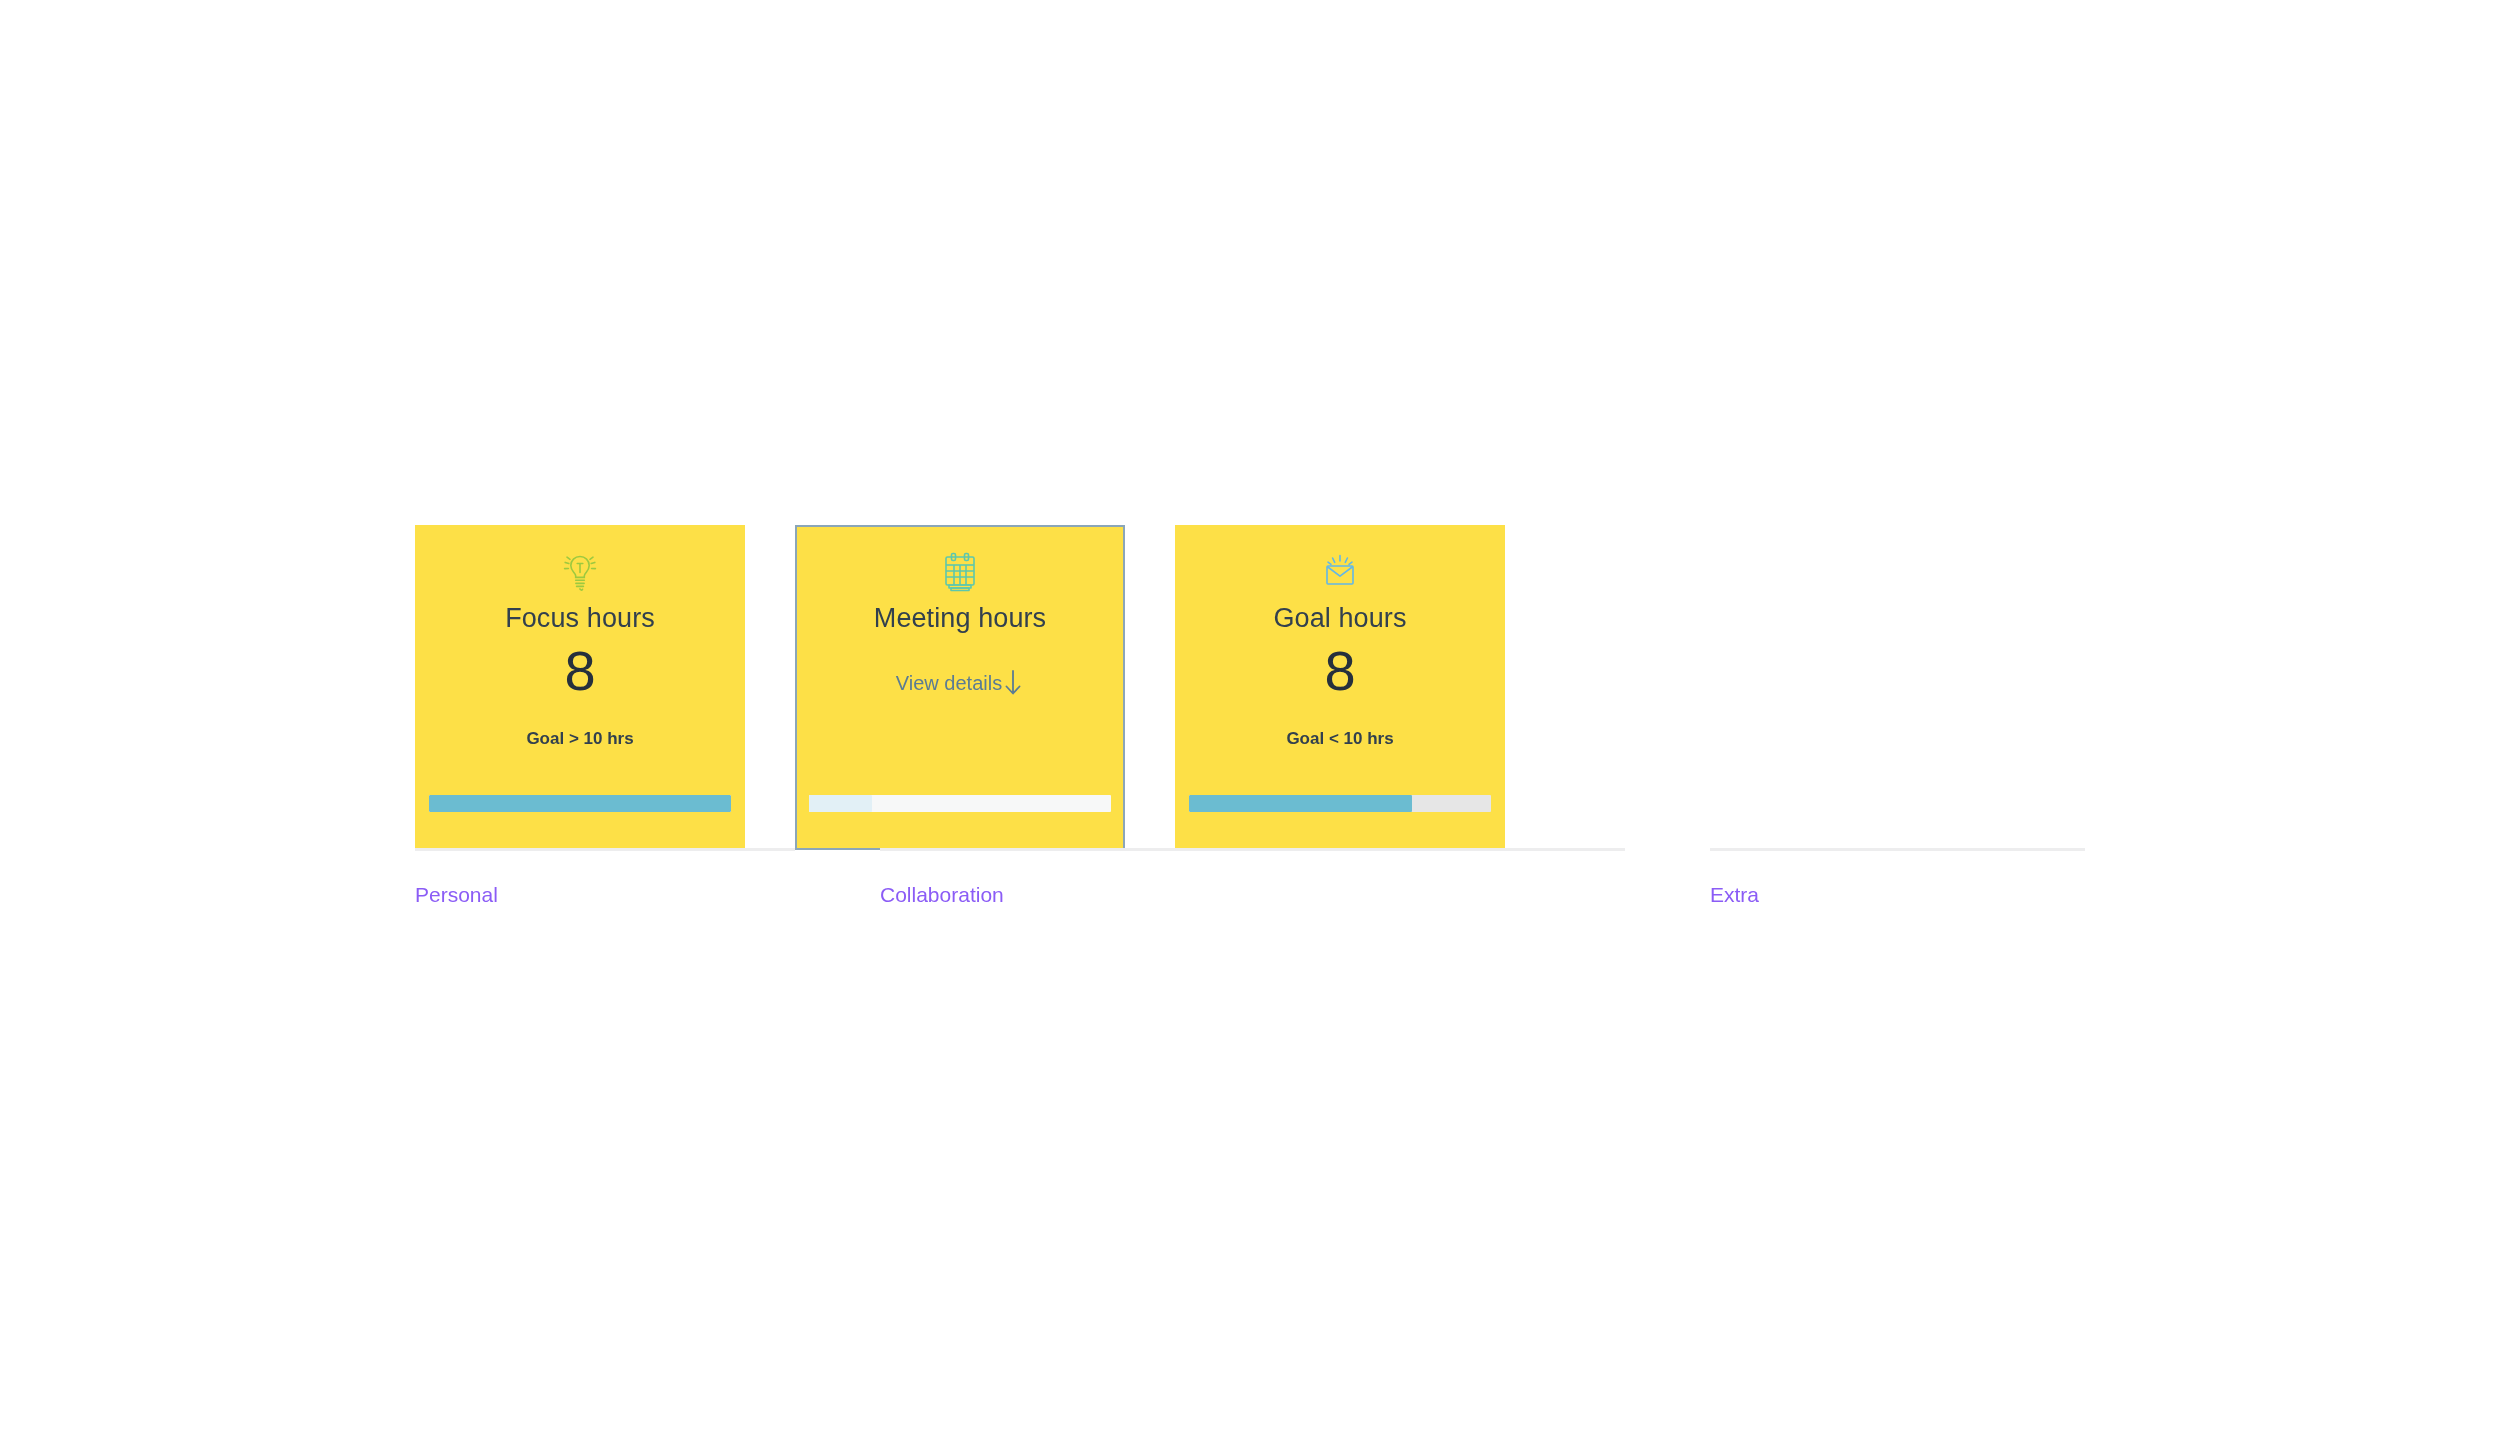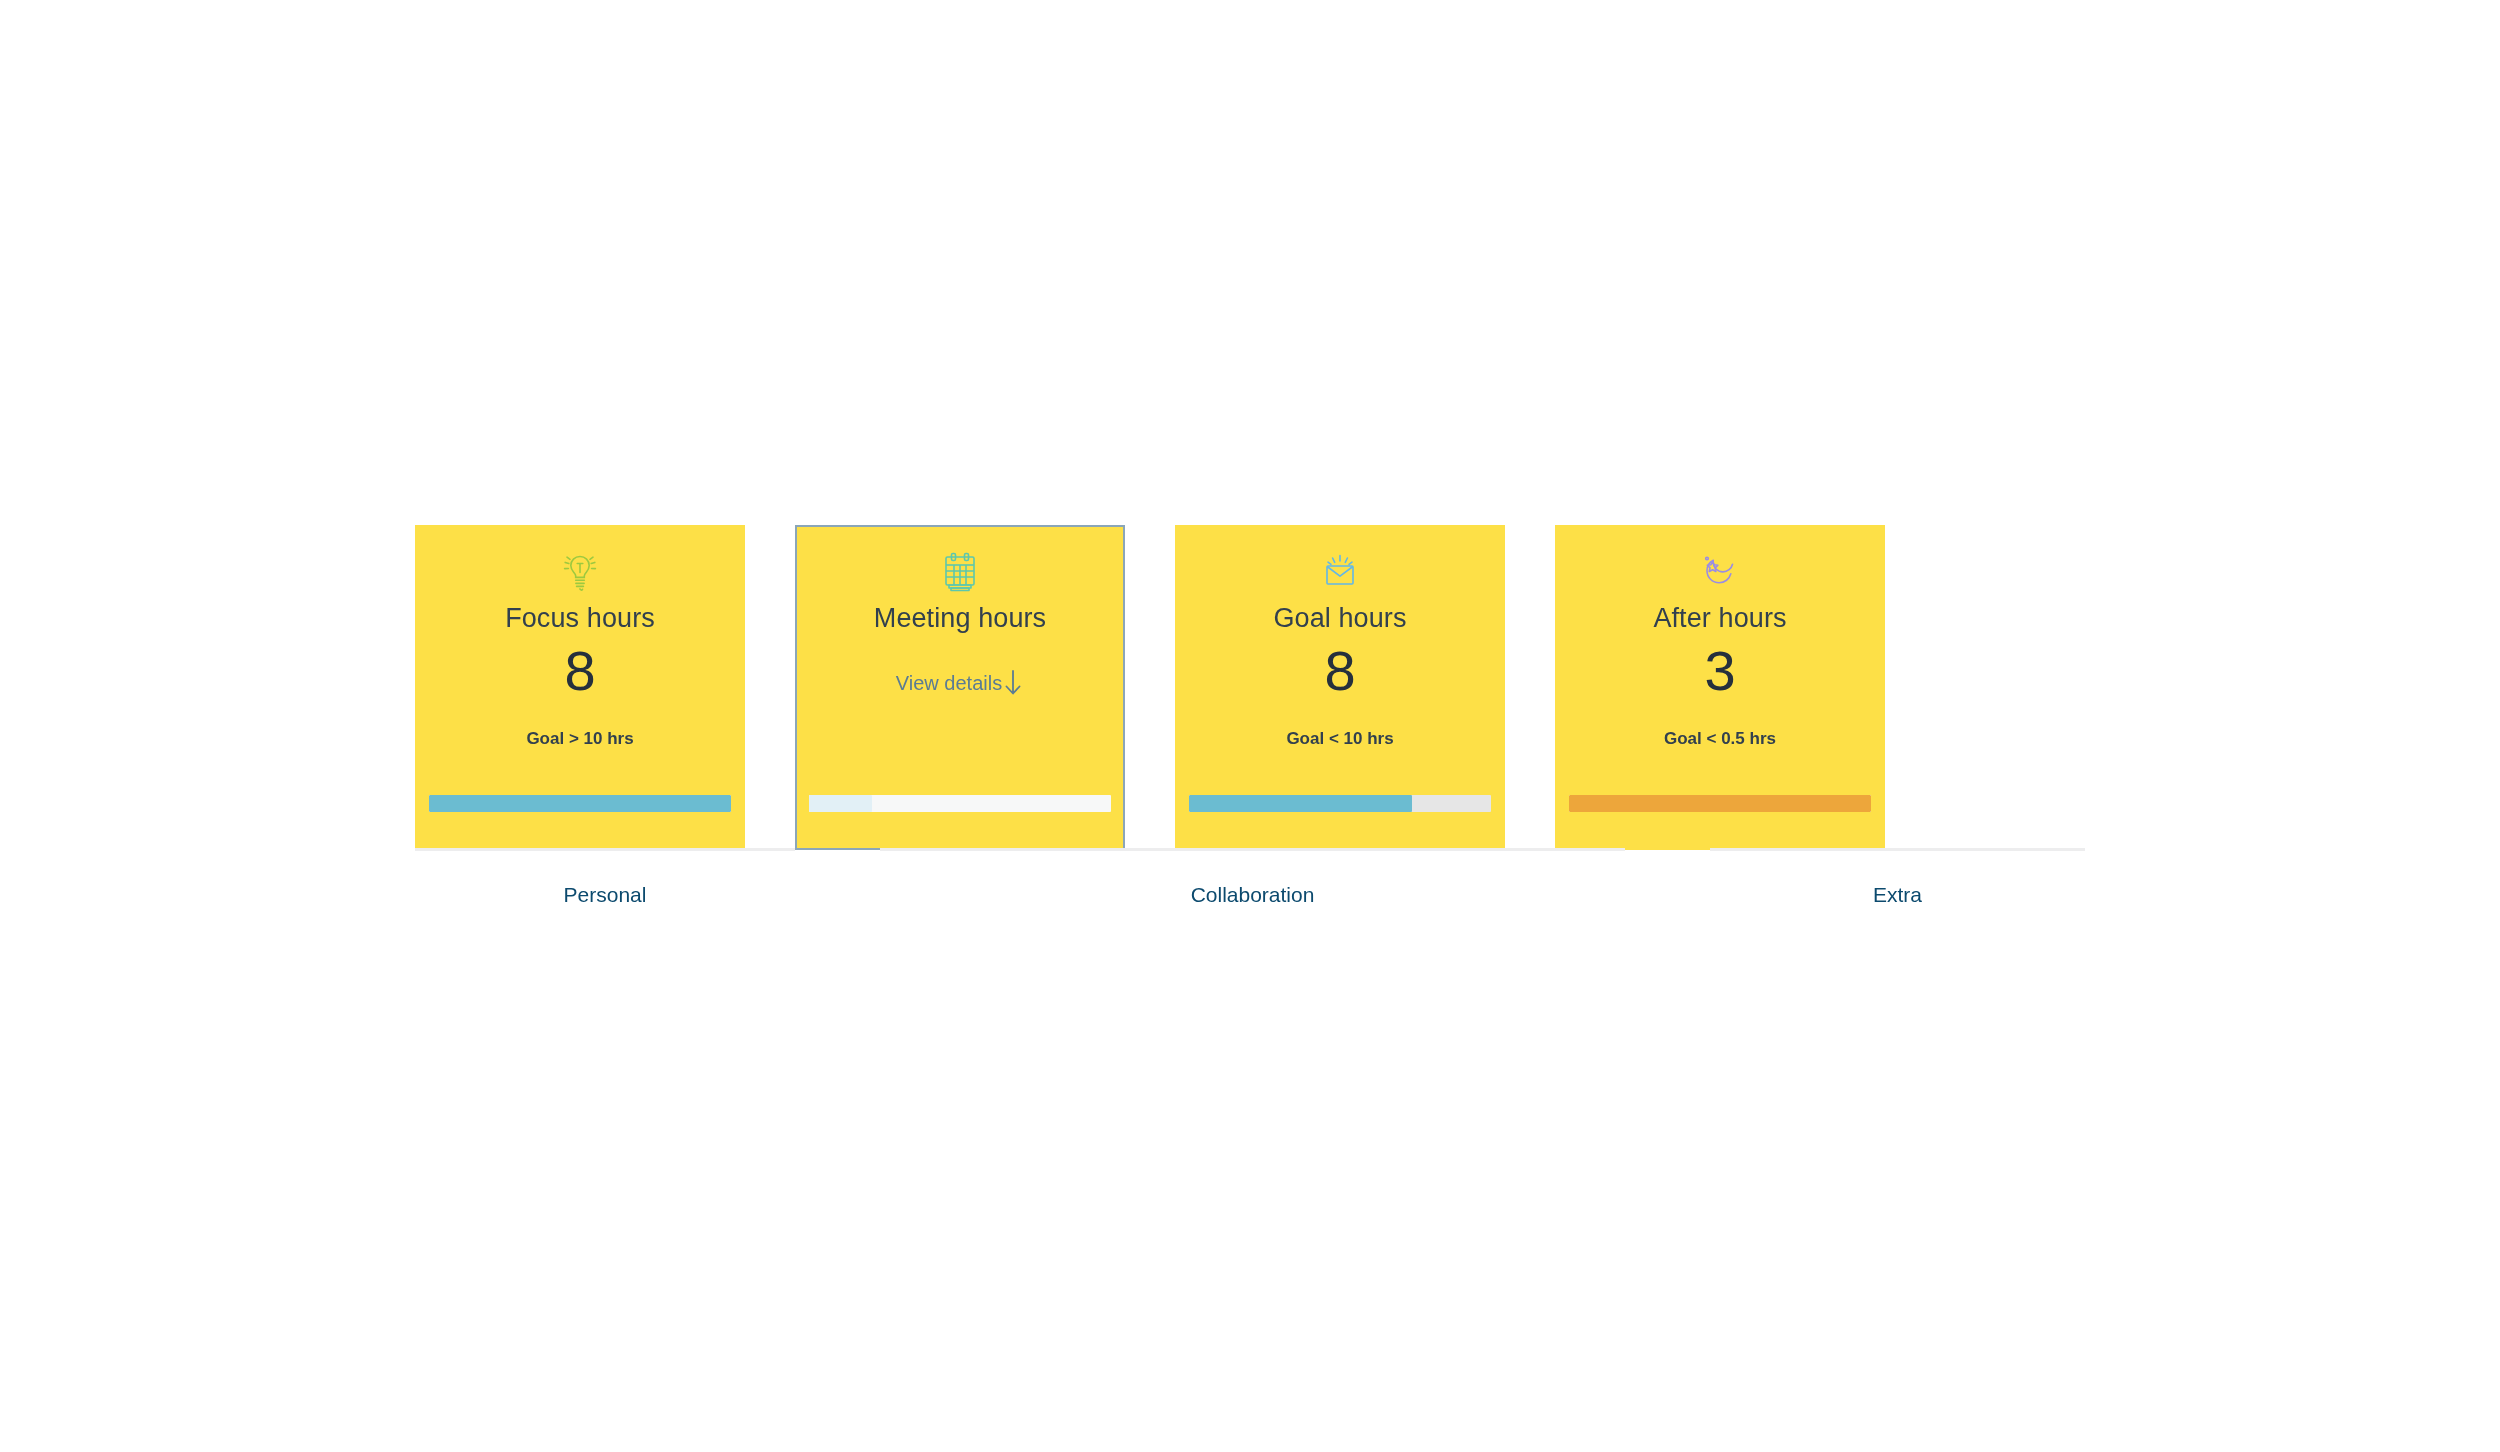--- a/index.html
+++ b/index.html
@@ -136,23 +136,23 @@
     position: absolute;
     top: 0;
   }
   .group-rule {
     height: 3px;
     background: #ededee;
     width: 100%;
   }
   .group-label {
     margin-top: 32px;
-    text-align: center;
+    text-align: left;
     font-size: 21px;
-    color: #0c4a6e;
+    color: #8b5cf6;
     font-weight: 400;
   }
   .group-personal      { left: 0px;    width: 380px; }
   .group-collaboration { left: 465px;  width: 745px; }
   .group-extra         { left: 1295px; width: 375px; }
 </style>
 </head>
 <body>
 
 <div class="dashboard">
@@ -219,37 +219,20 @@
       <div class="metric-title">Goal hours</div>
       <div class="metric-value">8</div>
       <div class="metric-goal">Goal &lt; 10 hrs</div>
       <div class="progress-wrap">
         <div class="progress-track" style="background: rgb(230, 230, 230);">
           <div class="progress-fill" style="width: 74%; background: rgb(107, 188, 209);"></div>
         </div>
       </div>
     </div>
 
-    <div class="metric-card">
-      <div class="metric-icon">
-        <svg width="42" height="42" viewBox="0 0 42 42" fill="none" stroke="#9a8de3" stroke-width="1.6" stroke-linecap="round" stroke-linejoin="round">
-          <path d="M30.5 7.2c-1 4.4-4.9 7.7-9.6 7.7-5.4 0-9.8-4.4-9.8-9.8 0-.6.1-1.3.2-1.9C7.6 5 5 9 5 13.7 5 20.4 10.4 25.8 17.1 25.8c5.6 0 10.3-3.8 11.7-9" transform="translate(3 6)"></path>
-          <path d="M13.6 10.3l1.6 3.4 3.7.5-2.7 2.6.7 3.7-3.3-1.8-3.3 1.8.7-3.7-2.7-2.6 3.7-.5z"></path>
-          <circle cx="8" cy="7.5" r="1.3"></circle>
-        </svg>
-      </div>
-      <div class="metric-title">After hours</div>
-      <div class="metric-value">3</div>
-      <div class="metric-goal">Goal &lt; 0.5 hrs</div>
-      <div class="progress-wrap">
-        <div class="progress-track" style="background: rgb(230, 230, 230);">
-          <div class="progress-fill" style="width: 100%; background: rgb(237, 166, 59);"></div>
-        </div>
-      </div>
-    </div>
 
   </div>
 
   <div class="groups">
     <div class="group group-personal">
       <div class="group-rule" style="background: rgb(237, 237, 238);"></div>
       <div class="group-label">Personal</div>
     </div>
     <div class="group group-extra">
       <div class="group-rule" style="background: rgb(237, 237, 238);"></div>

